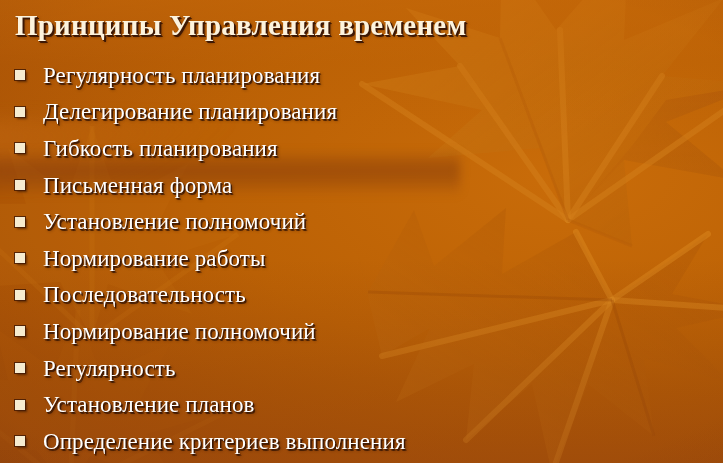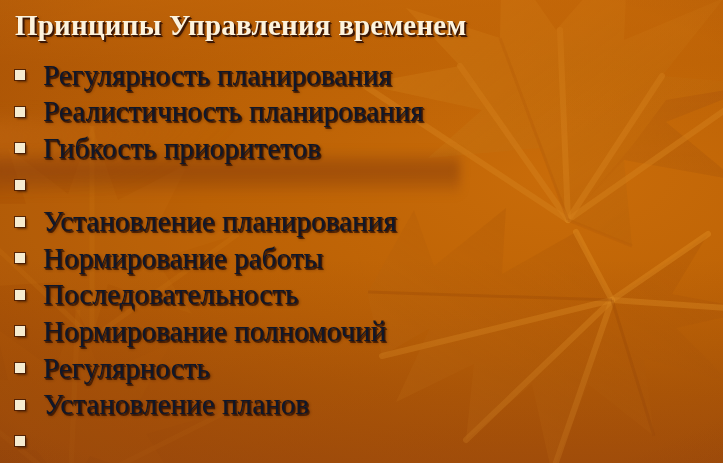--- a/index.html
+++ b/index.html
@@ -104,23 +104,23 @@
     left:15px; top:50%;
     margin-top:-5px;
     width:10px; height:10px;
     background:#f6ecd0;
     box-shadow:
       0 0 0 1px rgba(70,28,6,0.85),
       2px 2px 2px rgba(45,16,2,0.60);
   }
 
   .bullet-text {
-    font-size:29px;
+    font-size:23px;
     line-height:1;
-    color:#0f172a;
+    color:#ffffff;
     white-space:nowrap;
     letter-spacing:0.1px;
     text-shadow:
       1.6px 1.6px 0 rgba(58,22,4,0.80),
       1px 1px 0 rgba(58,22,4,0.80),
       2px 2px 3px rgba(45,16,2,0.45);
   }
 </style>
 </head>
 <body>
@@ -217,32 +217,33 @@
 
     <h1 id="title">Принципы Управления временем</h1>
 
     <ul id="bullet-list">
       <li class="bullet-row">
         <span class="bullet-marker"></span>
         <span class="bullet-text">Регулярность планирования</span>
       </li>
       <li class="bullet-row">
         <span class="bullet-marker"></span>
-        <span class="bullet-text">Реалистичность планирования</span>
-      </li>
-      <li class="bullet-row">
-        <span class="bullet-marker"></span>
-        <span class="bullet-text">Гибкость приоритетов</span>
-      </li>
-      <li class="bullet-row">
-        <span class="bullet-marker"></span>
-      </li>
-      <li class="bullet-row">
-        <span class="bullet-marker"></span>
-        <span class="bullet-text">Установление планирования</span>
+        <span class="bullet-text">Делегирование планирования</span>
+      </li>
+      <li class="bullet-row">
+        <span class="bullet-marker"></span>
+        <span class="bullet-text">Гибкость планирования</span>
+      </li>
+      <li class="bullet-row">
+        <span class="bullet-marker"></span>
+        <span class="bullet-text">Письменная форма</span>
+      </li>
+      <li class="bullet-row">
+        <span class="bullet-marker"></span>
+        <span class="bullet-text">Установление полномочий</span>
       </li>
       <li class="bullet-row">
         <span class="bullet-marker"></span>
         <span class="bullet-text">Нормирование работы</span>
       </li>
       <li class="bullet-row">
         <span class="bullet-marker"></span>
         <span class="bullet-text">Последовательность</span>
       </li>
       <li class="bullet-row">
@@ -252,17 +253,18 @@
       <li class="bullet-row">
         <span class="bullet-marker"></span>
         <span class="bullet-text">Регулярность</span>
       </li>
       <li class="bullet-row">
         <span class="bullet-marker"></span>
         <span class="bullet-text">Установление планов</span>
       </li>
       <li class="bullet-row">
         <span class="bullet-marker"></span>
+        <span class="bullet-text">Определение критериев выполнения</span>
       </li>
     </ul>
 
   </div>
 </div>
 
 </body></html>

